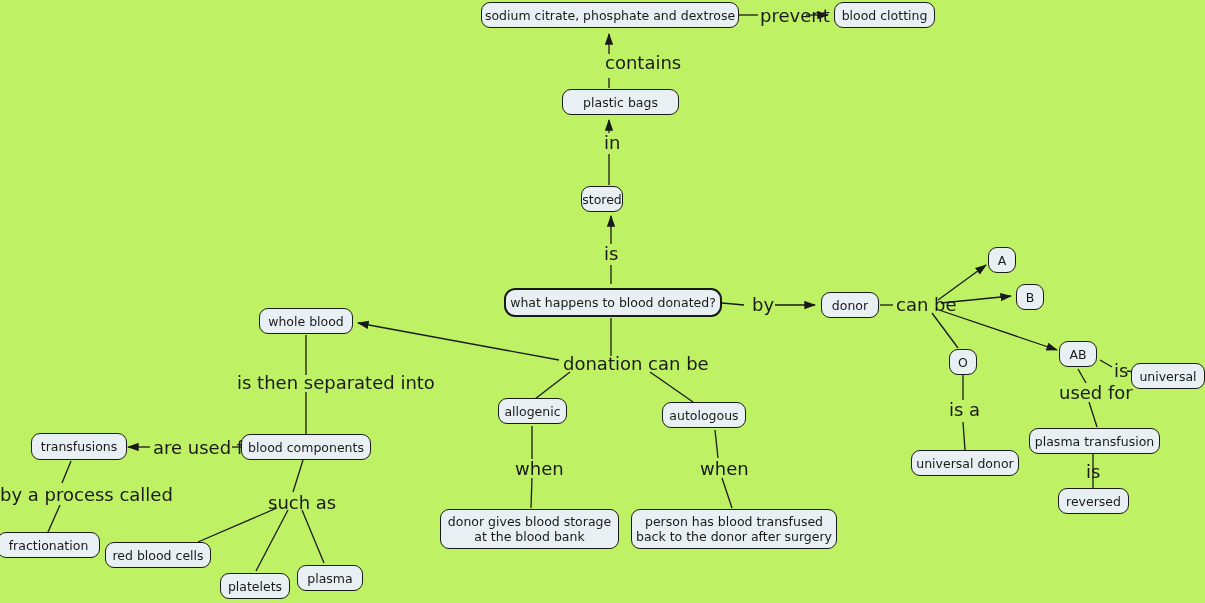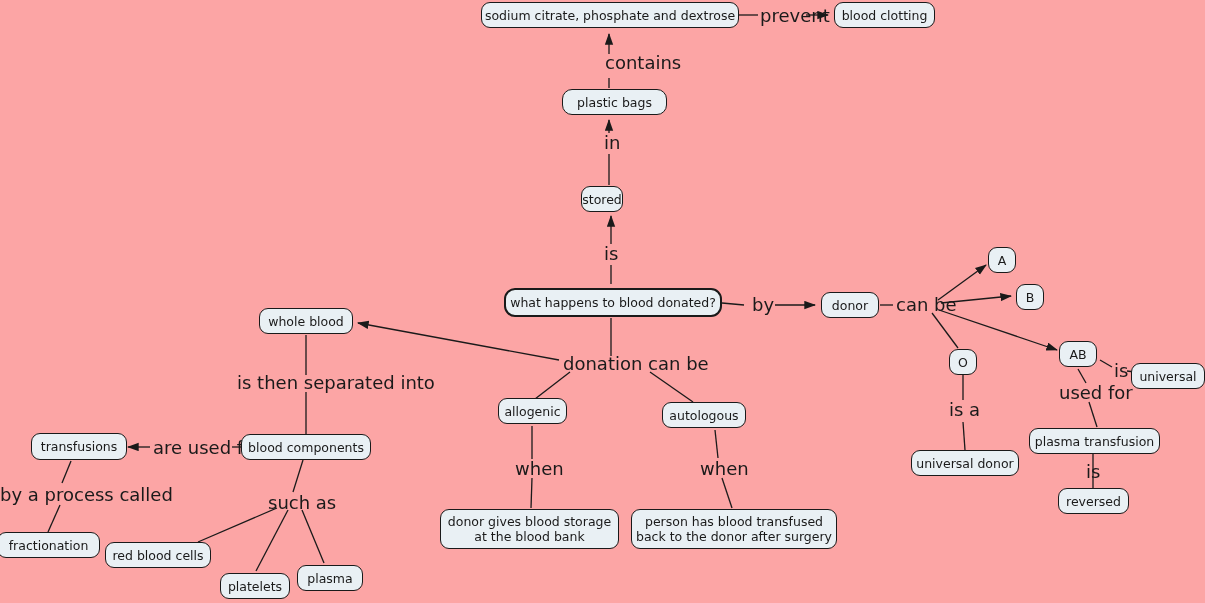--- a/index.html
+++ b/index.html
@@ -4,21 +4,21 @@
 <style>
   html, body {
     margin: 0;
     padding: 0;
     background: #ffffff;
   }
   #canvas {
     position: relative;
     width: 1205px;
     height: 603px;
-    background: #fca5a5;
+    background: #bef264;
     font-family: "DejaVu Sans", sans-serif;
     overflow: hidden;
   }
   #edge-layer {
     position: absolute;
     left: 0;
     top: 0;
     width: 1205px;
     height: 603px;
     pointer-events: none;
@@ -134,21 +134,21 @@
 
       <line x1="715" y1="430" x2="718" y2="458"></line>
       <line x1="722" y1="478" x2="732" y2="508"></line>
     </g>
   </svg>
 
   <div class="node" style="left:481px; top:2px; width:258px; height:26px;">sodium citrate, phosphate and dextrose</div>
 
   <div class="node" style="left:834px; top:2px; width:101px; height:26px;">blood clotting</div>
 
-  <div class="node" style="left:562px; top:89px; width:105px; height:26px;border-radius:10px;">plastic bags</div>
+  <div class="node" style="left:562px; top:89px; width:117px; height:26px;">plastic bags</div>
 
   <div class="node" style="left:581px; top:186px; width:42px; height:26px;">stored</div>
 
   <div class="node root" style="left:504px; top:288px; width:218px; height:29px;">what happens to blood donated?</div>
 
   <div class="node" style="left:821px; top:292px; width:58px; height:26px;">donor</div>
 
   <div class="node" style="left:988px; top:247px; width:28px; height:26px;">A</div>
 
   <div class="node" style="left:1016px; top:284px; width:28px; height:26px;">B</div>

